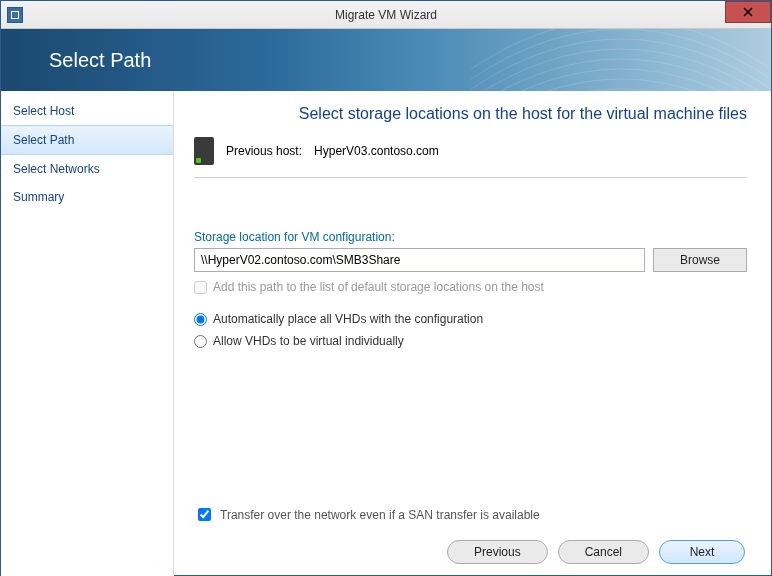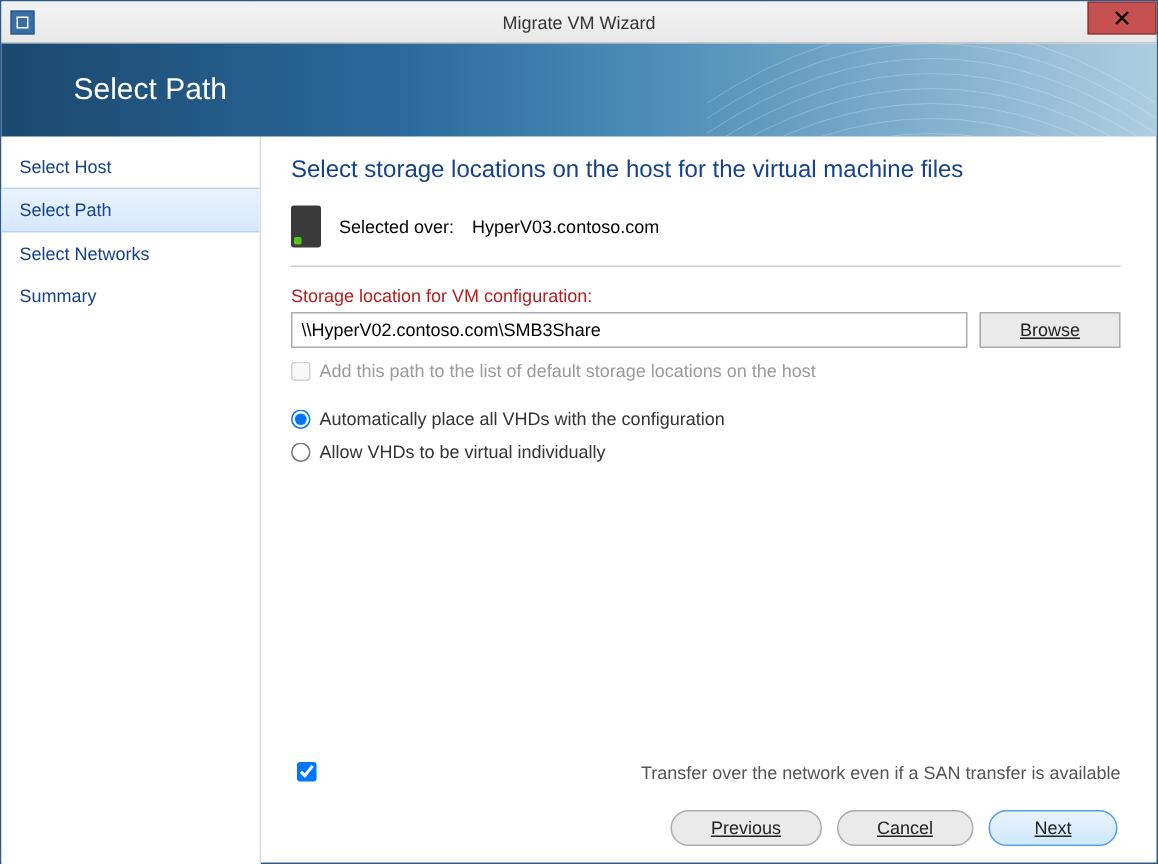--- a/index.html
+++ b/index.html
@@ -11,36 +11,36 @@
   .titlebar .title { position:absolute; left:0; right:0; text-align:center; color:#333; font-size:12px; pointer-events:none; }
   .titlebar .close { position:absolute; right:0; top:0; width:46px; height:22px; background:#c75050; border:1px solid #8b3a3a; color:#000; display:flex; align-items:center; justify-content:center; font-size:12px; font-family: Arial; }
   .titlebar .close svg { width:10px; height:10px; }
   .header { height: 62px; background: linear-gradient(to right, #1a486f 0%, #2c6a9b 35%, #4a8bb6 55%, #aecde0 100%); color:#fff; display:flex; align-items:center; padding-left:48px; font-size:20px; font-weight:400; position:relative; overflow:hidden; }
   .header-texture { position:absolute; right:0; top:-10px; width:300px; height:100px; opacity:0.25; }
   .body { display:flex; height: calc(576px - 28px - 62px - 1px); }
   .sidebar { width: 173px; border-right:1px solid #ddd; padding-top:6px; background:#fff; }
   .sidebar .step { padding: 7px 12px; color:#15428b; font-size:12px; cursor:default; }
   .sidebar .step.active { background: linear-gradient(#e9f3fd, #d4e8fb); border-top:1px solid #b5d6f1; border-bottom:1px solid #b5d6f1; }
   .content { flex:1; padding: 14px 24px 10px 20px; display:flex; flex-direction:column; position:relative; }
-  .content h2 { color:#15428b; font-weight:400; font-size:16px; margin:0 0 14px 0; }
+  .content h2 { color:#15428b; font-weight:400; font-size:16px; margin:0 0 14px 0;text-align:right; }
   .hostrow { display:flex; align-items:center; gap:12px; margin-bottom:8px; }
   .serv-icon { width:20px; height:28px; background:#3a3a3a; border-radius:2px; position:relative; }
   .serv-icon::after { content:""; position:absolute; left:2px; bottom:2px; width:5px; height:5px; background:#53c41a; border-radius:1px; }
   .hr { height:1px; background:#cfcfcf; margin: 4px 0 12px 0; }
-  .label { color:#b91c1c; margin-bottom:4px; display:block; }
+  .label { color:#0369a1; margin-bottom:4px; display:block;margin-top:40px; }
   .path-row { display:flex; gap:8px; align-items:center; }
   .path-row input[type=text] { flex:1; height:24px; border:1px solid #abadb3; padding:2px 6px; font-family:inherit; font-size:12px; background:#fff; }
-  .btn { height:24px; min-width:78px; background:#eaeaea; border:1px solid #acacac; font-family:inherit; font-size:12px; color:#222; cursor:default; padding: 0 26px; text-decoration: underline; }
+  .btn { height:24px; min-width:78px; background:#eaeaea; border:1px solid #acacac; font-family:inherit; font-size:12px; color:#222; cursor:default; padding: 0 26px; }
   .btn.primary { background:linear-gradient(#e9f4fe,#cfe8fc); border:1px solid #569de5; }
   .check-row, .radio-row { display:flex; align-items:center; gap:6px; margin-top:8px; color:#333; }
   .check-row.disabled { color:#9a9a9a; }
   .check-row input, .radio-row input { margin:0; }
   .radio-group { margin-top:10px; }
   .filler { flex:1; }
-  .bottom-check { display:flex; align-items:center; gap:20px; color:#555; margin-bottom:16px;justify-content:space-between; }
+  .bottom-check { display:flex; align-items:center; gap:6px; color:#555; margin-bottom:16px; }
   .footer { display:flex; gap:10px; justify-content:flex-end; padding-right:2px; padding-bottom:2px; }
   .footer .btn { min-width:86px;border-radius:12px; }
 </style>
 </head>
 <body>
 
 <div class="window">
 
   <div class="titlebar">
     <div class="sysicon">
@@ -77,21 +77,21 @@
       <div class="step active">Select Path</div>
       <div class="step">Select Networks</div>
       <div class="step">Summary</div>
     </nav>
 
     <div class="content">
       <h2>Select storage locations on the host for the virtual machine files</h2>
 
       <div class="hostrow">
         <div class="serv-icon"></div>
-        <span>Selected over:</span>
+        <span>Previous host:</span>
         <span>HyperV03.contoso.com</span>
       </div>
       <div class="hr"></div>
 
       <span class="label">Storage location for VM configuration:</span>
       <div class="path-row">
         <input type="text" value="\\HyperV02.contoso.com\SMB3Share" style="">
         <button class="btn">Browse</button>
       </div>
 

